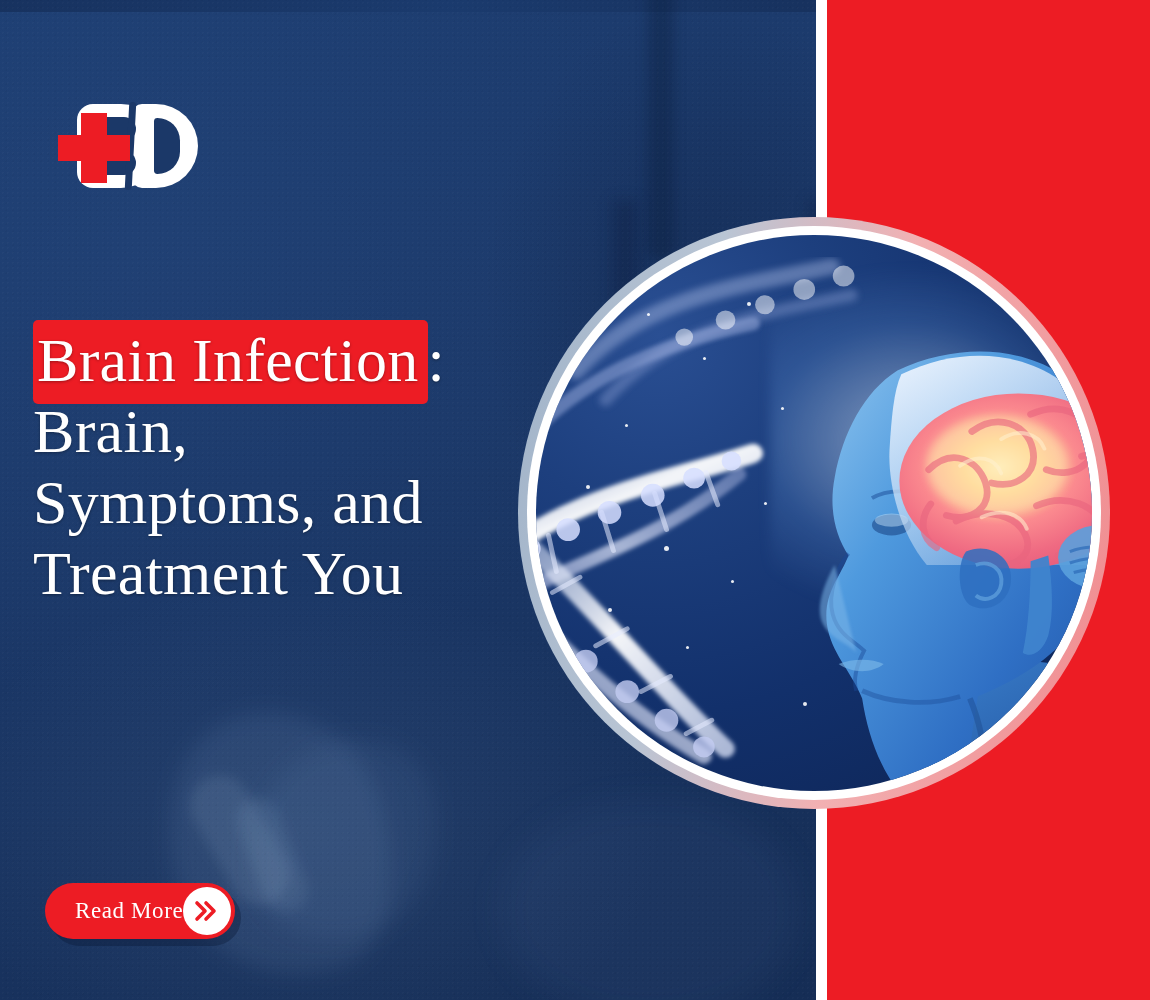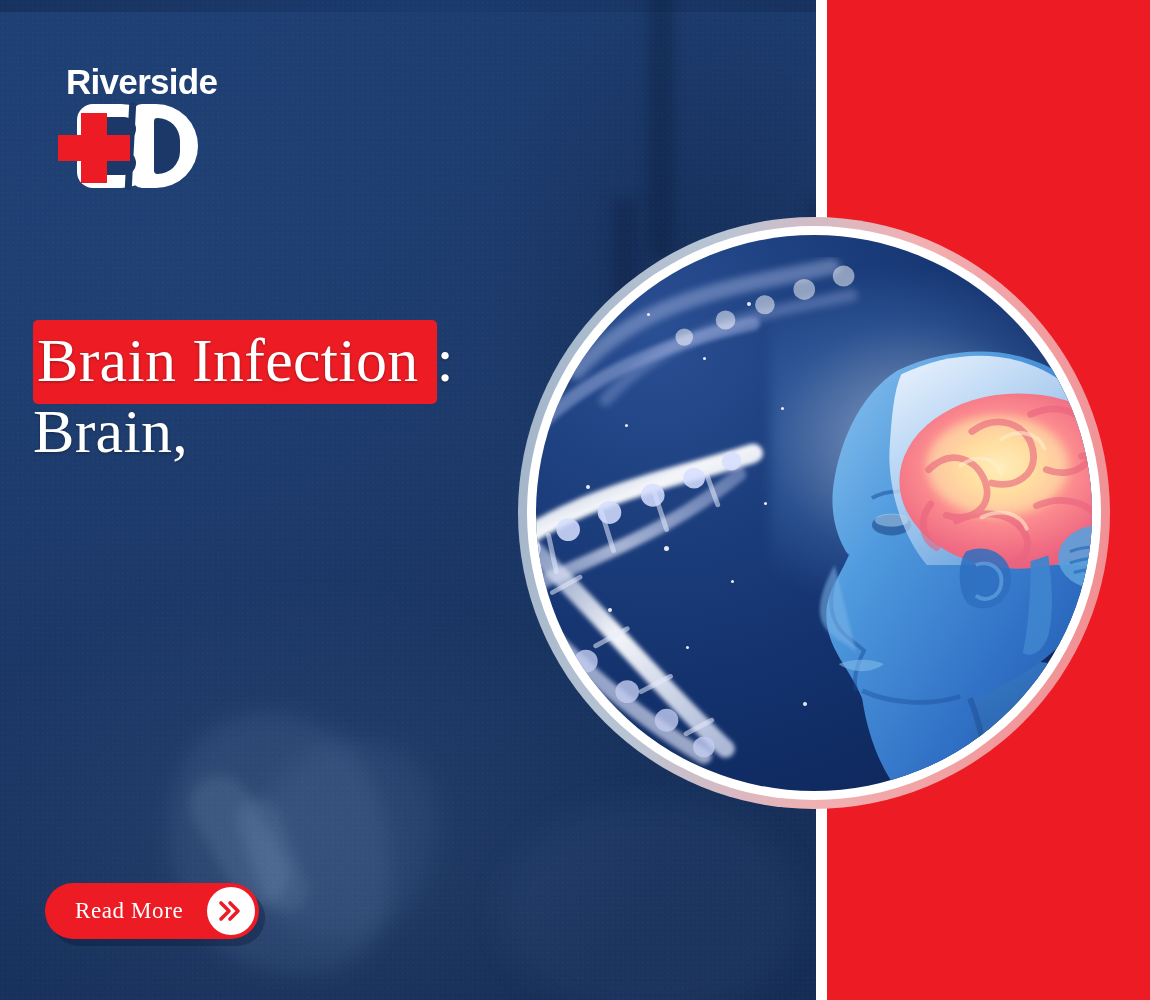--- a/index.html
+++ b/index.html
@@ -224,21 +224,21 @@
     line-height: 71px;
     color: #ffffff;
     font-weight: normal;
     letter-spacing: 0.3px;
     text-shadow: 0 1px 3px rgba(0,0,0,0.35);
   }
   .headline .hl-line { display: block; white-space: nowrap; }
   .hl-mark {
     background: #ed1c24;
     border-radius: 5px;
-    padding: 6px 18px 10px 4px;
+    padding: 6px 9px 10px 4px;
     box-decoration-break: clone;
     -webkit-box-decoration-break: clone;
   }
 
   
   .readmore {
     position: absolute;
     left: 45px; top: 883px;
     height: 56px;
     display: inline-flex;
@@ -247,21 +247,20 @@
     border-radius: 28px;
     padding: 0 4px 0 30px;
     box-shadow: 6px 7px 0 rgba(10,24,52,0.35);
     cursor: pointer;
   }
   .readmore-label {
     color: #ffffff;
     font-family: "Liberation Serif", serif;
     font-size: 23px;
     letter-spacing: 0.6px;
-    padding-right: 24px;
   }
   .readmore-circle {
     width: 48px; height: 48px;
     border-radius: 50%;
     background: #ffffff;
     display: flex;
     align-items: center;
     justify-content: center;
     flex: none;
   }
@@ -340,36 +339,37 @@
     <div class="blob-d"></div>
     <div class="blob-e"></div>
     <div class="grain"></div>
   </div>
 
   <div class="white-gap"></div>
 
   <div class="red-panel"></div>
 
   <div class="logo no-select">
-    <div class="logo-word">Riverside</div>
     <div class="logo-mark">
       <div class="mark-d"></div>
       <div class="mark-b"></div>
       <div class="mark-b-notch-top"></div>
       <div class="mark-b-notch-bot"></div>
       <div class="mark-d-sep"></div>
       <div class="mark-d-inner"></div>
       <div class="cross-h"></div>
       <div class="cross-v"></div>
     </div>
   </div>
 
   <div class="headline no-select">
     <span class="hl-line"><span class="hl-mark">Brain Infection</span><span>:</span></span>
     <span class="hl-line">Brain,</span>
+    <span class="hl-line">Symptoms, and</span>
+    <span class="hl-line">Treatment You</span>
   </div>
 
   <div class="readmore no-select">
     <span class="readmore-label">Read More</span>
     <span class="readmore-circle">
       <svg width="26" height="22" viewBox="0 0 26 22" aria-hidden="true">
         <path d="M3 3 L11 11 L3 19" fill="none" stroke="#ed1c24" stroke-width="3.6" stroke-linecap="round" stroke-linejoin="round"></path>
         <path d="M12 3 L20 11 L12 19" fill="none" stroke="#ed1c24" stroke-width="3.6" stroke-linecap="round" stroke-linejoin="round"></path>
       </svg>
     </span>

